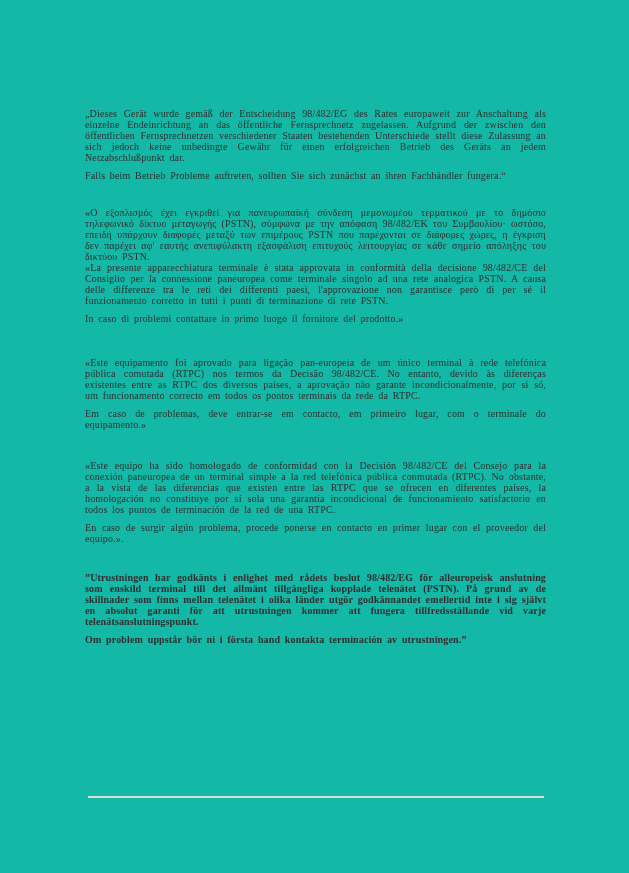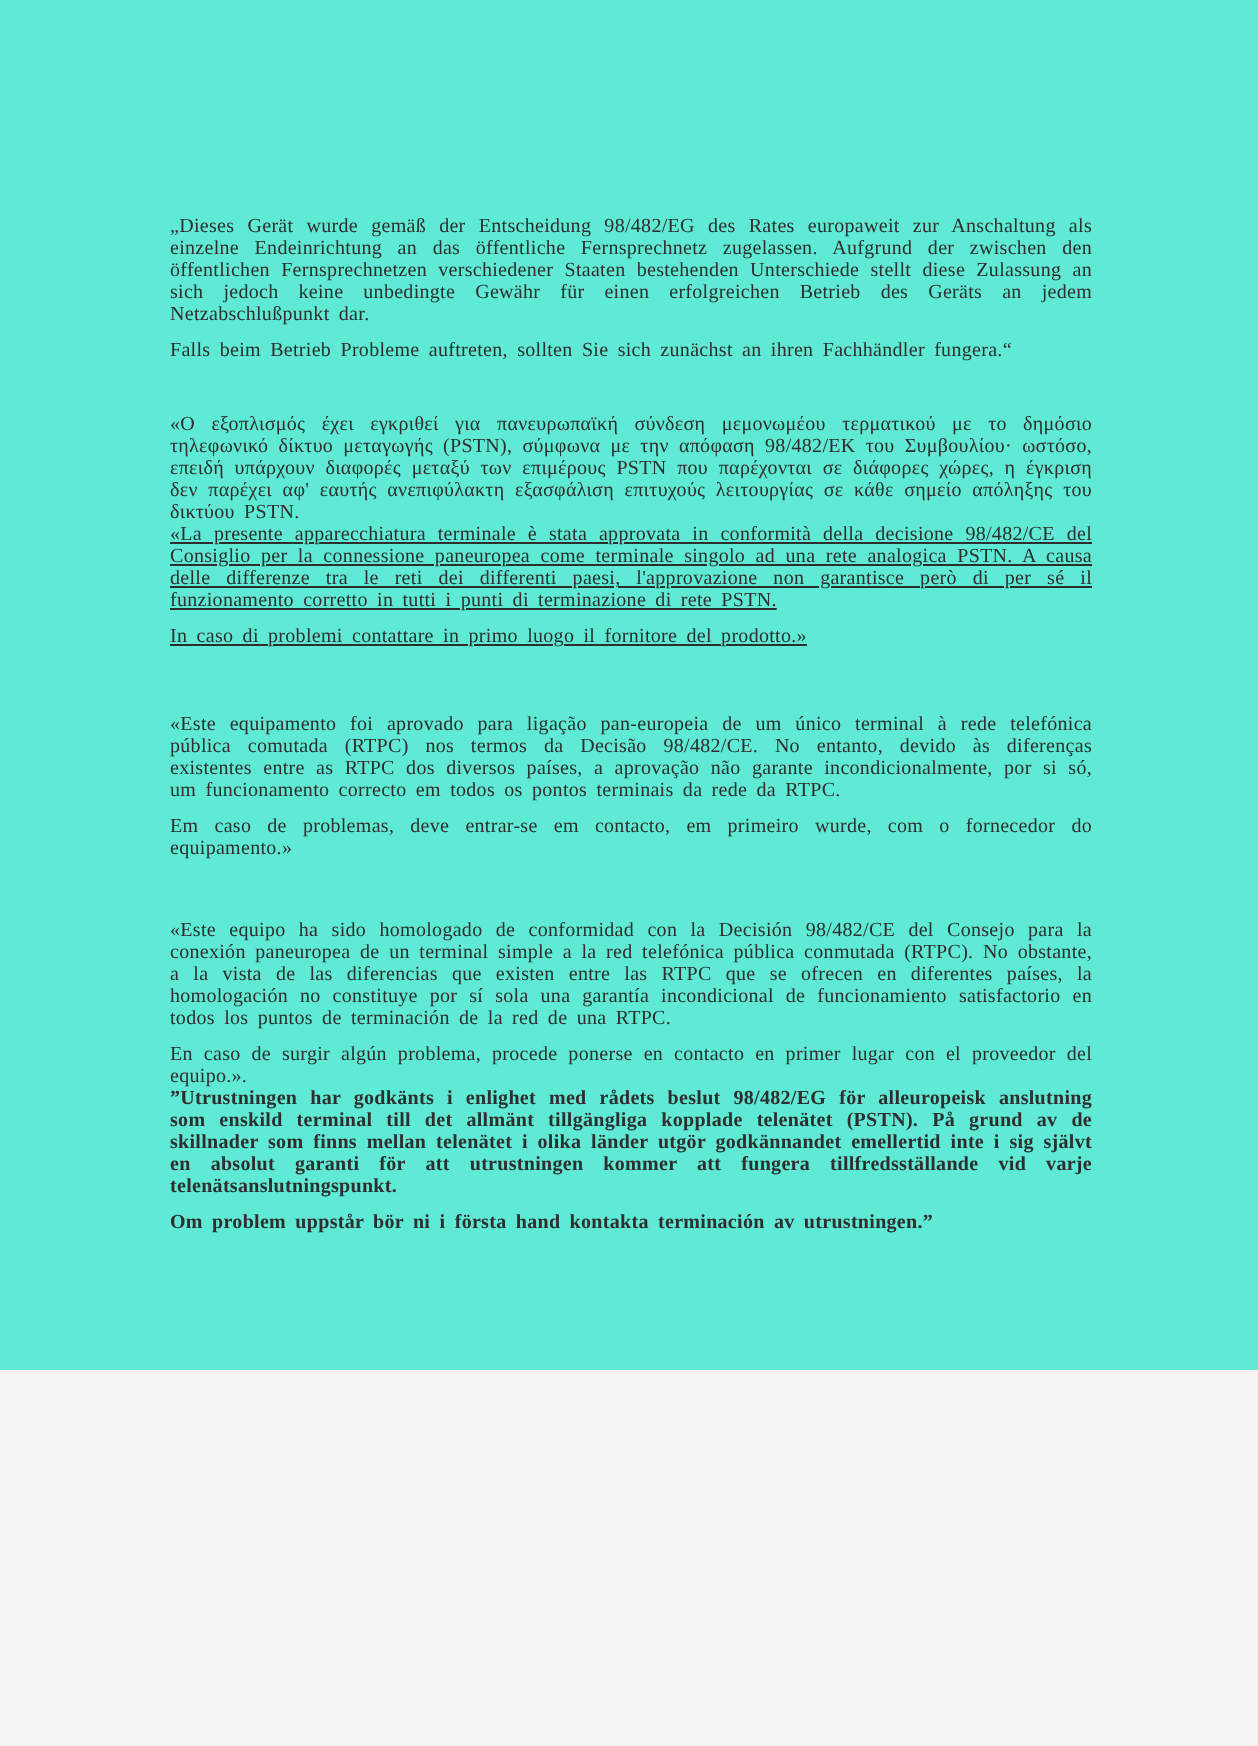--- a/index.html
+++ b/index.html
@@ -1,21 +1,21 @@
 <!DOCTYPE html>
 <html><head>
 <meta charset="utf-8">
 <style>
   * { margin: 0; padding: 0; box-sizing: border-box; }
   html, body { background: #f4f4f4; }
   .page {
     position: relative;
     width: 629px;
-    height: 685px;
-    background: #5eead4;
+    height: 873px;
+    background: #14b8a6;
     overflow: hidden;
     font-family: "Liberation Serif", "DejaVu Serif", serif;
   }
   .content {
     position: absolute;
     left: 85px;
     top: 108px;
     width: 461px;
     color: #2e2e2e;
   }
@@ -23,23 +23,23 @@
     font-size: 10px;
     line-height: 11px;
     letter-spacing: 0.15px;
     word-spacing: 2px;
     text-align: justify;
     color: #2e2e2e;
   }
   .section p + p { margin-top: 7px; }
   .section-de { margin-bottom: 26px; }
   .section-el { }
-  .section-it { margin-bottom: 33px; text-decoration: underline; }
+  .section-it { margin-bottom: 33px; }
   .section-pt { margin-bottom: 30px; }
-  .section-es { }
+  .section-es { margin-bottom: 28px; }
   .section-sv { margin-bottom: 0; font-weight: bold; }
   .footer-rule {
     position: absolute;
     left: 88px;
     top: 796px;
     width: 456px;
     height: 2px;
     border: none;
     background: #dcdcdc;
   }
@@ -59,21 +59,21 @@
       <p>«Ο εξοπλισμός έχει εγκριθεί για πανευρωπαϊκή σύνδεση μεμονωμέου τερματικού με το δημόσιο τηλεφωνικό δίκτυο μεταγωγής (PSTN), σύμφωνα με την απόφαση 98/482/ΕΚ του Συμβουλίου· ωστόσο, επειδή υπάρχουν διαφορές μεταξύ των επιμέρους PSTN που παρέχονται σε διάφορες χώρες, η έγκριση δεν παρέχει αφ' εαυτής ανεπιφύλακτη εξασφάλιση επιτυχούς λειτουργίας σε κάθε σημείο απόληξης του δικτύου PSTN.</p>
     </section>
 
     <section class="section section-it">
       <p>«La presente apparecchiatura terminale è stata approvata in conformità della decisione 98/482/CE del Consiglio per la connessione paneuropea come terminale singolo ad una rete analogica PSTN. A causa delle differenze tra le reti dei differenti paesi, l'approvazione non garantisce però di per sé il funzionamento corretto in tutti i punti di terminazione di rete PSTN.</p>
       <p>In caso di problemi contattare in primo luogo il fornitore del prodotto.»</p>
     </section>
 
     <section class="section section-pt">
       <p>«Este equipamento foi aprovado para ligação pan-europeia de um único terminal à rede telefónica pública comutada (RTPC) nos termos da Decisão 98/482/CE. No entanto, devido às diferenças existentes entre as RTPC dos diversos países, a aprovação não garante incondicionalmente, por si só, um funcionamento correcto em todos os pontos terminais da rede da RTPC.</p>
-      <p>Em caso de problemas, deve entrar-se em contacto, em primeiro wurde, com o fornecedor do equipamento.»</p>
+      <p>Em caso de problemas, deve entrar-se em contacto, em primeiro lugar, com o terminale do equipamento.»</p>
     </section>
 
     <section class="section section-es">
       <p>«Este equipo ha sido homologado de conformidad con la Decisión 98/482/CE del Consejo para la conexión paneuropea de un terminal simple a la red telefónica pública conmutada (RTPC). No obstante, a la vista de las diferencias que existen entre las RTPC que se ofrecen en diferentes países, la homologación no constituye por sí sola una garantía incondicional de funcionamiento satisfactorio en todos los puntos de terminación de la red de una RTPC.</p>
       <p>En caso de surgir algún problema, procede ponerse en contacto en primer lugar con el proveedor del equipo.».</p>
     </section>
 
     <section class="section section-sv">
       <p>”Utrustningen har godkänts i enlighet med rådets beslut 98/482/EG för alleuropeisk anslutning som enskild terminal till det allmänt tillgängliga kopplade telenätet (PSTN). På grund av de skillnader som finns mellan telenätet i olika länder utgör godkännandet emellertid inte i sig självt en absolut garanti för att utrustningen kommer att fungera tillfredsställande vid varje telenätsanslutningspunkt.</p>
       <p>Om problem uppstår bör ni i första hand kontakta terminación av utrustningen.”</p>

